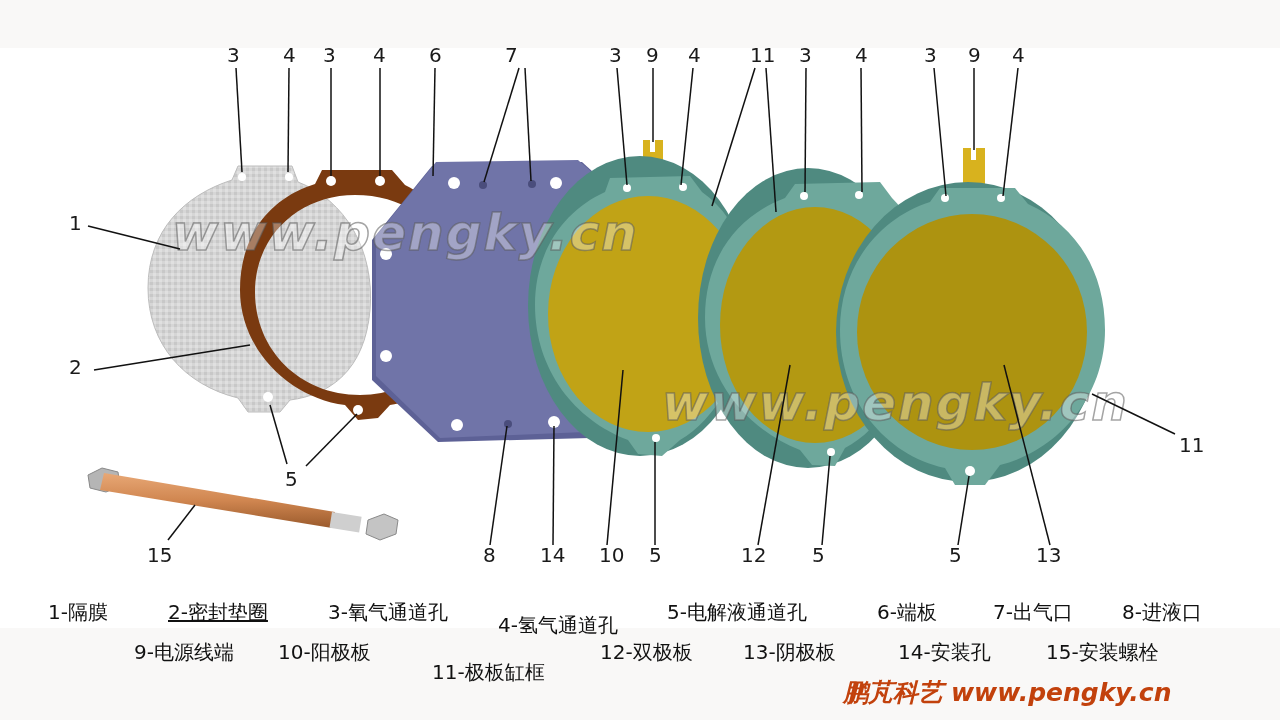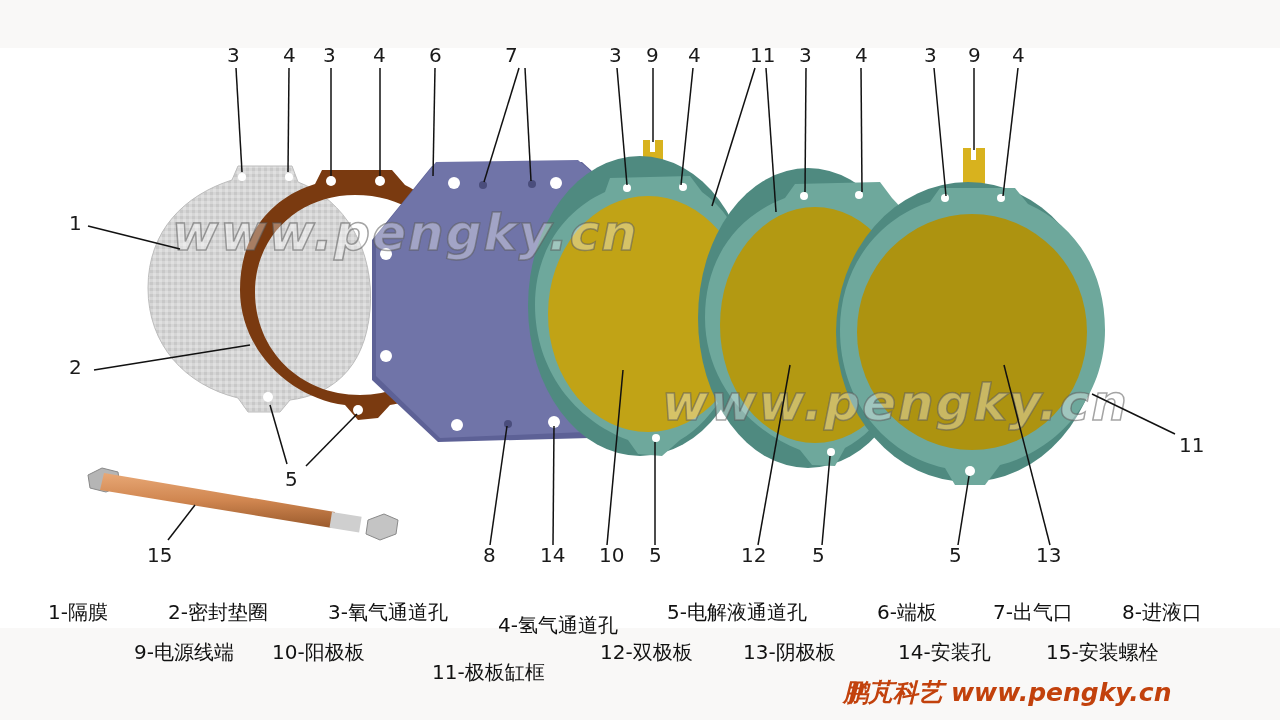--- a/index.html
+++ b/index.html
@@ -164,31 +164,31 @@
     <text class="num" x="741" y="562">12</text>
     <text class="num" x="812" y="562">5</text>
     <text class="num" x="949" y="562">5</text>
     <text class="num" x="1036" y="562">13</text>
     <text class="num" x="1179" y="452">11</text>
   </g>
 </svg>
 
 <div class="legend-row" style="top:599px;">
   <span style="left:48px;">1-隔膜</span>
-  <span style="left:168px;">2-密封垫圈</span>
+  <span style="left:168px;text-decoration:underline;">2-密封垫圈</span>
   <span style="left:328px;">3-氧气通道孔</span>
   <span style="left:498px;margin-top:13px;">4-氢气通道孔</span>
   <span style="left:667px;">5-电解液通道孔</span>
   <span style="left:877px;">6-端板</span>
   <span style="left:993px;">7-出气口</span>
   <span style="left:1122px;">8-进液口</span>
 </div>
 <div class="legend-row" style="top:639px;">
   <span style="left:134px;">9-电源线端</span>
-  <span style="left:272px;">10-阳极板</span>
+  <span style="left:278px;">10-阳极板</span>
   <span style="left:432px;margin-top:20px;">11-极板缸框</span>
   <span style="left:600px;text-align:right;">12-双极板</span>
   <span style="left:743px;">13-阴极板</span>
   <span style="left:882px;margin-left:16px;">14-安装孔</span>
   <span style="left:1018px;margin-left:28px;">15-安装螺栓</span>
 </div>
 
 <div class="brand">
   <span class="cn">鹏芃科艺</span><span>www.pengky.cn</span>
 </div>

